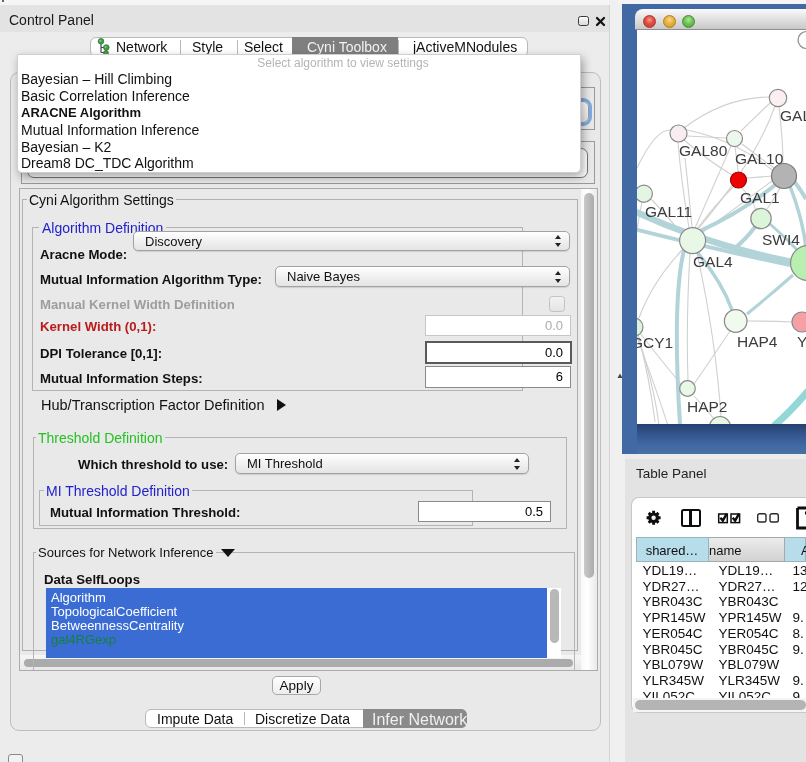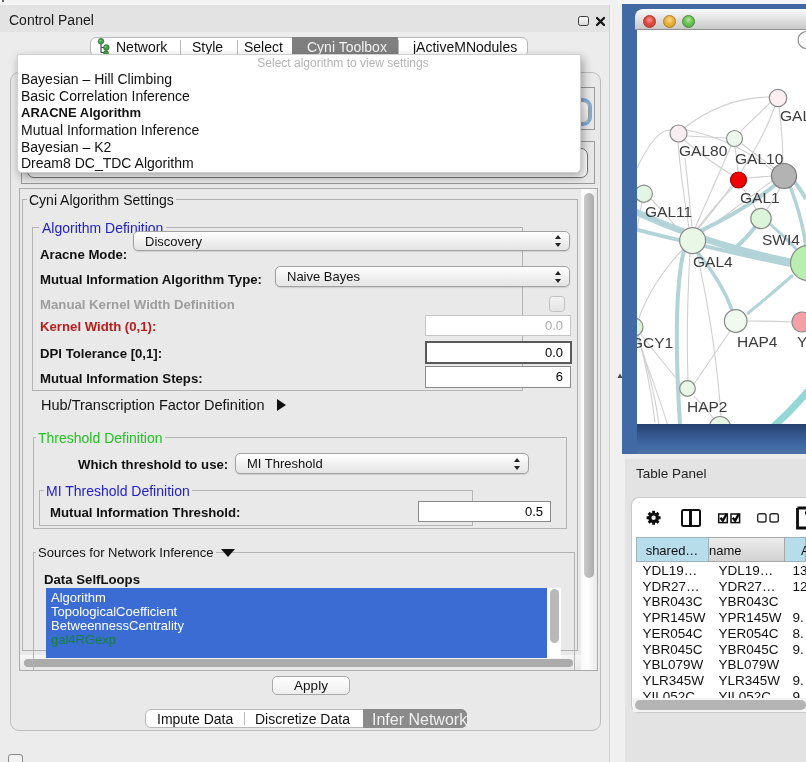--- a/index.html
+++ b/index.html
@@ -120,21 +120,21 @@
 <div class="lbl b" style="left:44px;top:572px;">Data SelfLoops</div>
 
 <div class="abs" style="left:46px;top:588px;width:515px;height:70px;background:#fff;"></div>
 <div class="abs" style="left:46px;top:588px;width:501px;height:70px;background:#3b6cd4;"></div>
 <div class="abs lbl" style="left:51px;top:590px;color:#fff;font-size:13px;">Algorithm</div>
 <div class="abs lbl" style="left:51px;top:604px;color:#fff;font-size:13px;">TopologicalCoefficient</div>
 <div class="abs lbl" style="left:51px;top:618px;color:#fff;font-size:13px;">BetweennessCentrality</div>
 <div class="abs lbl" style="left:51px;top:632px;color:#15803d;font-size:13px;">gal4RGexp</div>
 <div class="abs" style="left:550px;top:589px;width:9px;height:54px;border-radius:4.5px;background:#b8b8b8;"></div>
 
-<div class="abs" style="left:272px;top:676px;width:78px;height:19px;background:linear-gradient(#ffffff,#ededed);border:1px solid #a8a8a8;border-radius:5px;text-align:center;line-height:17px;font-size:13.5px;">Apply</div>
+<div class="abs" style="left:272px;top:676px;width:49px;height:19px;background:linear-gradient(#ffffff,#ededed);border:1px solid #a8a8a8;border-radius:5px;text-align:center;line-height:17px;font-size:13.5px;">Apply</div>
 
 <div class="abs" style="left:145px;top:709px;width:322px;height:19px;background:#fff;border:1px solid #b9b9b9;border-radius:6px;"></div>
 <div class="abs" style="left:244px;top:712px;width:1px;height:13px;background:#b9b9b9;"></div>
 <div class="abs" style="left:363px;top:709px;width:104px;height:19px;background:#8a8a8a;border-radius:0 6px 6px 0;"></div>
 <div class="abs lbl" style="left:157px;top:710.5px;font-size:14px;">Impute Data</div>
 <div class="abs lbl" style="left:255px;top:710.5px;font-size:14px;">Discretize Data</div>
 <div class="abs lbl" style="left:372px;top:710.5px;font-size:16px;color:#f0f0f0;">Infer Network</div>
 
 <div class="abs" style="left:8px;top:754px;width:15px;height:12px;border:1.5px solid #8a8a8a;border-radius:3px;background:#f2f2f2;"></div>
 

